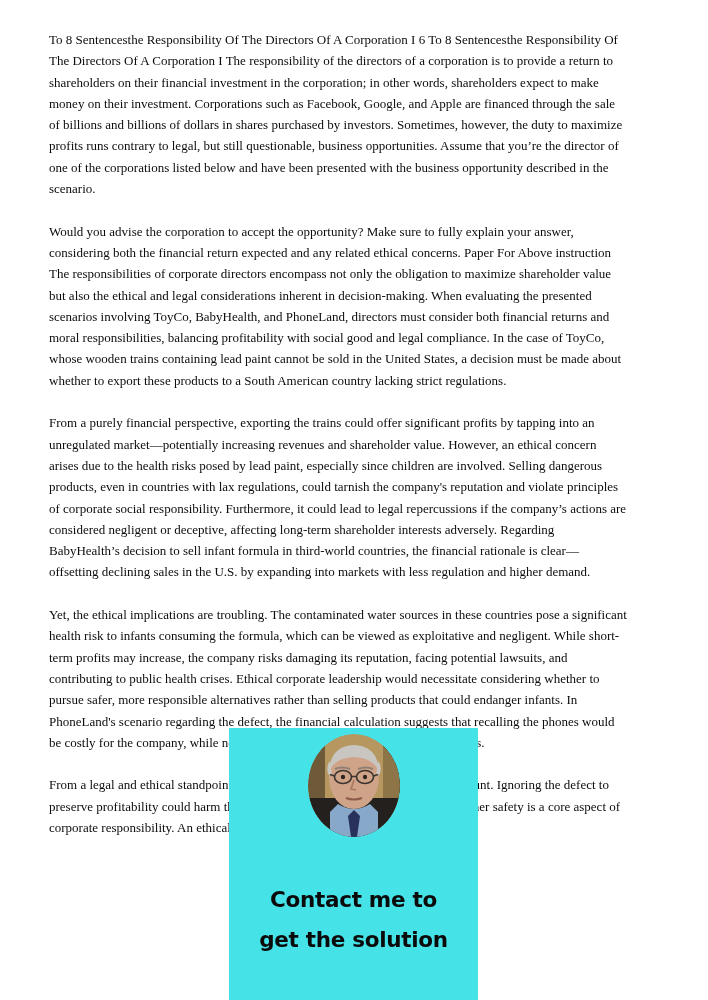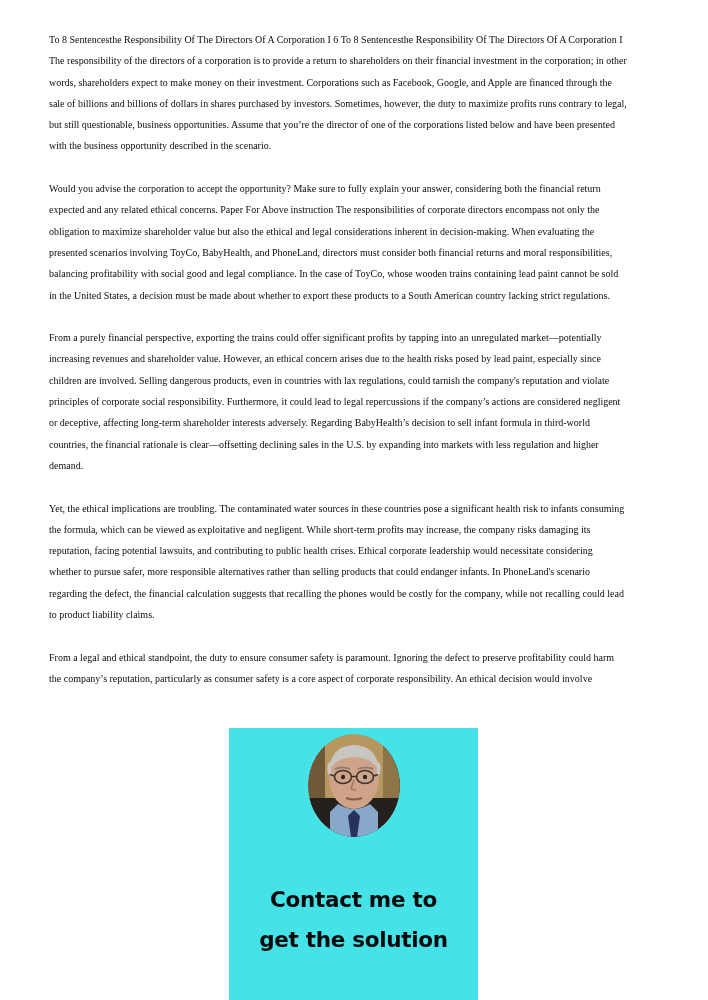--- a/index.html
+++ b/index.html
@@ -23,21 +23,21 @@
   }
 
   #doc-body {
     position: absolute;
     left: 49px;
     top: 29px;
     width: 578px;
   }
 
   .para {
-    font-size: 10px;
+    font-size: 13px;
     line-height: 21.3px;
     color: #0c0c0c;
     text-align: left;
     margin: 0 0 21.3px 0;
     font-family: "Liberation Serif", "DejaVu Serif", serif;
     -webkit-font-smoothing: antialiased;
   }
   .para:last-child { margin-bottom: 0; }
 
   

